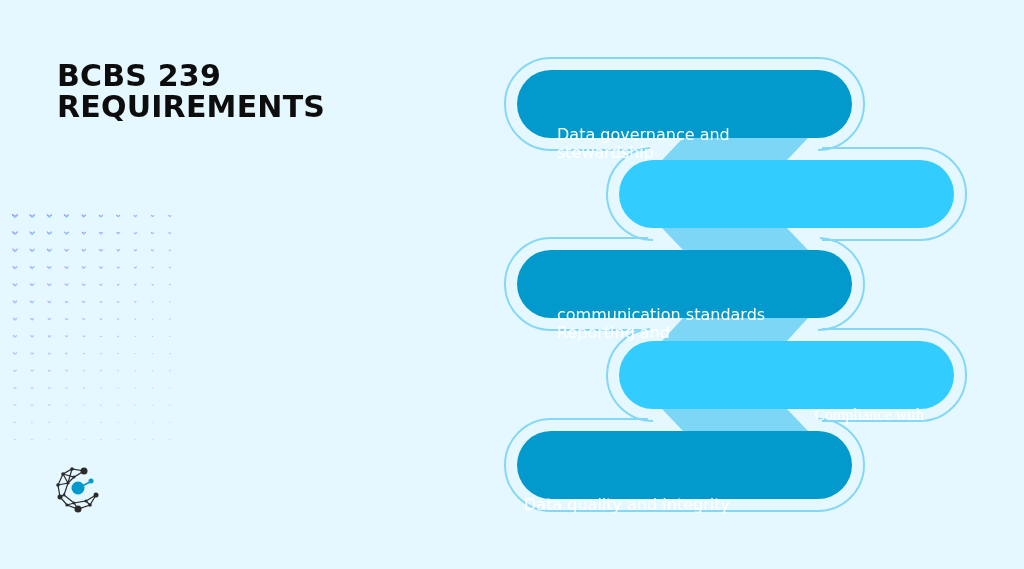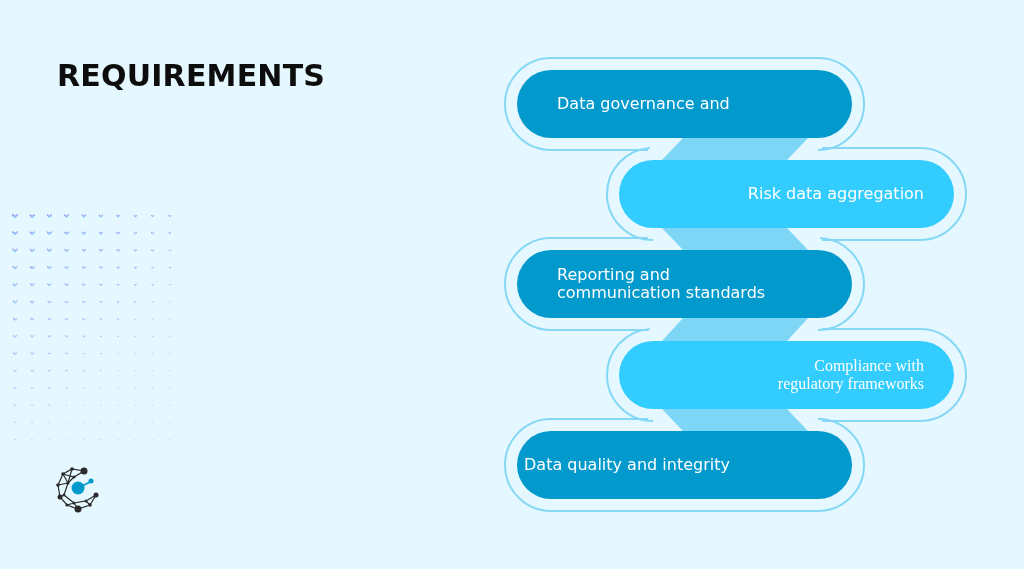--- a/index.html
+++ b/index.html
@@ -41,29 +41,31 @@
     }
     .pill-text {
       position: absolute;
       color: #ffffff;
       font-family: "DejaVu Sans", sans-serif;
       font-size: 16px;
       line-height: 18px;
       display: flex;
       flex-direction: column;
       justify-content: center;
+      margin-top: 40px;
     }
     .pill-text.left { text-align: left; }
     .pill-text.right { text-align: right; }
     .pill-text span { display: block; white-space: nowrap; }
   </style>
 </head>
 <body>
 
 <div class="title">
+  <span>BCBS 239</span>
   <span>REQUIREMENTS</span>
 </div>
 
 <svg class="dots" width="170" height="235" viewBox="0 0 170 235">
   <defs>
     <linearGradient id="dotgrad" x1="0" y1="0" x2="0.35" y2="1">
       <stop offset="0" stop-color="#A47CF0"></stop>
       <stop offset="1" stop-color="#8FDDFB"></stop>
     </linearGradient>
     <symbol id="chev" viewBox="0 0 6 5">
@@ -275,31 +277,30 @@
 
   <rect x="517" y="70" width="335" height="68" rx="34" fill="#0299CC"></rect>
   <rect x="619" y="160" width="335" height="68" rx="34" fill="#33CCFF"></rect>
   <rect x="517" y="250" width="335" height="68" rx="34" fill="#0299CC"></rect>
   <rect x="619" y="341" width="335" height="68" rx="34" fill="#33CCFF"></rect>
   <rect x="517" y="431" width="335" height="68" rx="34" fill="#0299CC"></rect>
 </svg>
 
 <div class="pill-text left" style="left:557px; top:70px; width:280px; height:68px;">
   <span>Data governance and</span>
+  <span>stewardship</span>
 </div>
 
 <div class="pill-text right" style="left:630px; top:160px; width:294px; height:68px;">
-  <span>Risk data aggregation</span>
 </div>
 
 <div class="pill-text left" style="left:557px; top:250px; width:280px; height:68px;">
+  <span>communication standards</span>
   <span>Reporting and</span>
-  <span>communication standards</span>
 </div>
 
 <div class="pill-text right" style="left:630px; top:341px; width:294px; height:68px;font-family:Liberation Serif, serif;">
   <span>Compliance with</span>
-  <span>regulatory frameworks</span>
 </div>
 
 <div class="pill-text left" style="left:524px; top:431px; width:280px; height:68px;">
   <span>Data quality and integrity</span>
 </div>
 
 </body></html>

